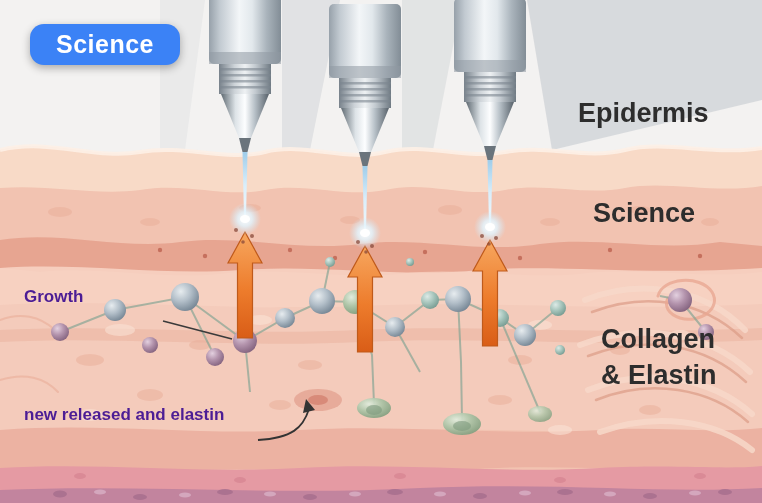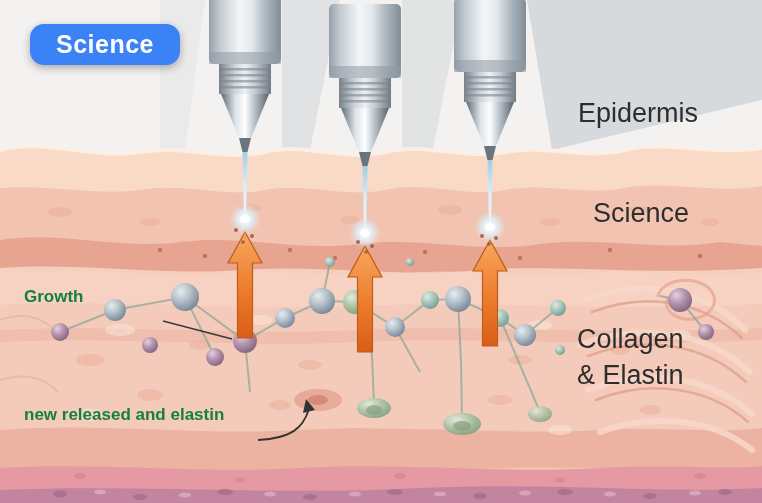--- a/index.html
+++ b/index.html
@@ -6,26 +6,26 @@
   .canvas{
     position:relative;width:762px;height:503px;overflow:hidden;
     font-family:"Liberation Sans",sans-serif;background:#f5f3f1;
   }
   svg.illu{position:absolute;left:0;top:0;}
   .badge{
     position:absolute;left:30px;top:24px;background:#3b82f6;color:#ffffff;
     font-size:25px;font-weight:700;padding:6px 26px;border-radius:14px;
     letter-spacing:.5px;box-shadow:0 3px 8px rgba(0,0,0,.30);
   }
-  .layer-label{position:absolute;color:#2d2d2d;font-weight:400;font-size:27px;white-space:nowrap;}
+  .layer-label{position:absolute;color:#2d2d2d;font-weight:700;font-size:27px;white-space:nowrap;}
   #lbl-epidermis{left:578px;top:98px;}
   #lbl-dermis{left:593px;top:198px;}
   #lbl-collagen{left:577px;top:322px;line-height:1.32;}
-  #lbl-collagen span{display:block;}
-  .ann{position:absolute;color:#15803d;font-weight:600;font-size:17px;line-height:1.35;white-space:nowrap;}
+  #lbl-collagen span{display:block;margin-left:24px;}
+  .ann{position:absolute;color:#4c1d95;font-weight:600;font-size:17px;line-height:1.35;white-space:nowrap;}
   .ann span{display:block;}
   #ann-growth{left:24px;top:286px;}
   #ann-fibro{left:24px;top:404px;}
 </style>
 </head>
 <body>
 
 <div class="canvas">
 
   <svg class="illu" width="762" height="503" viewBox="0 0 762 503">

